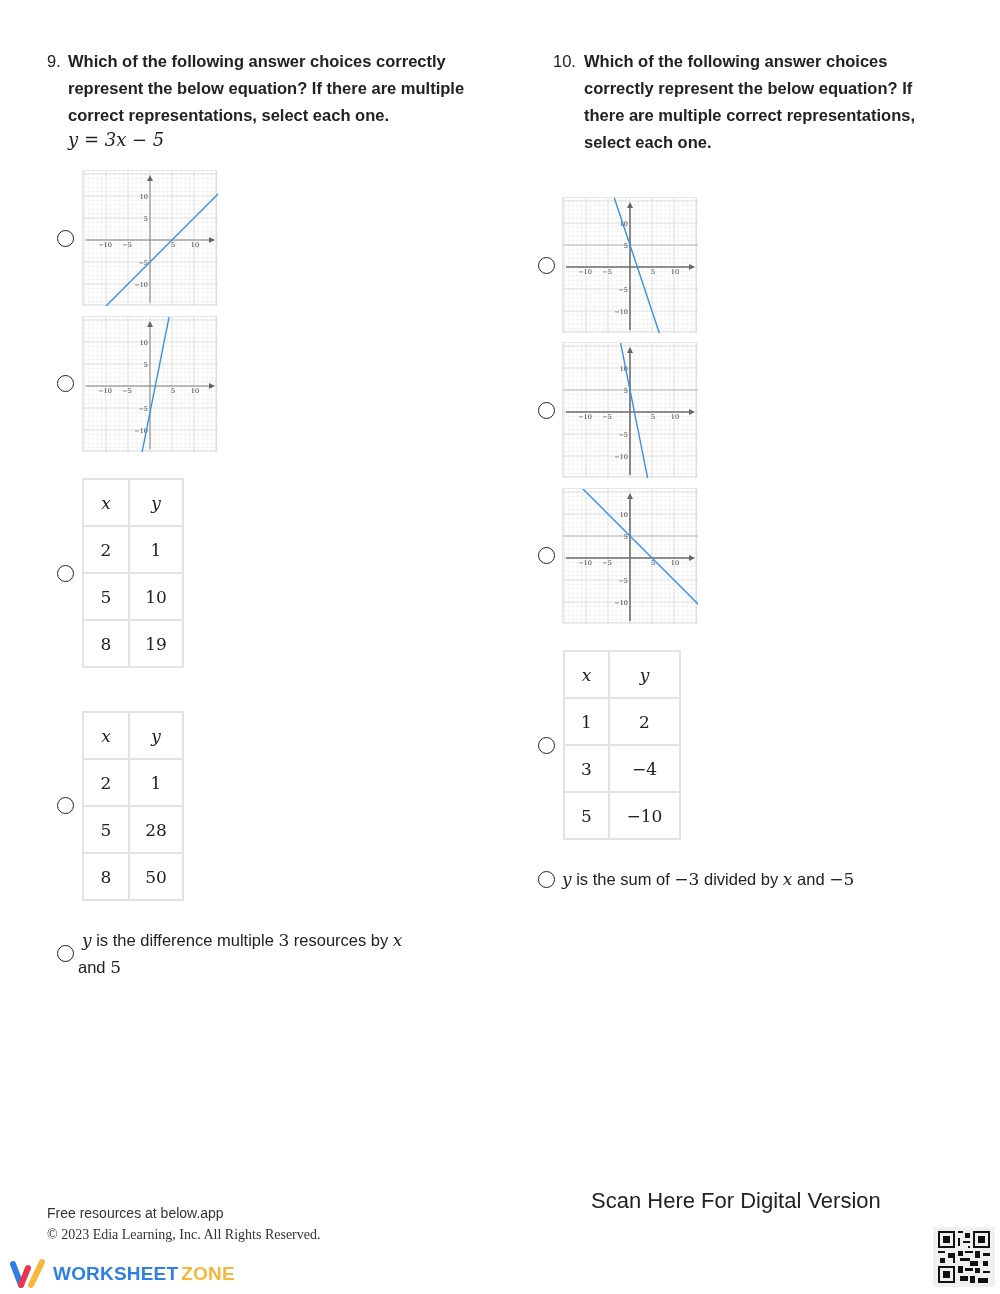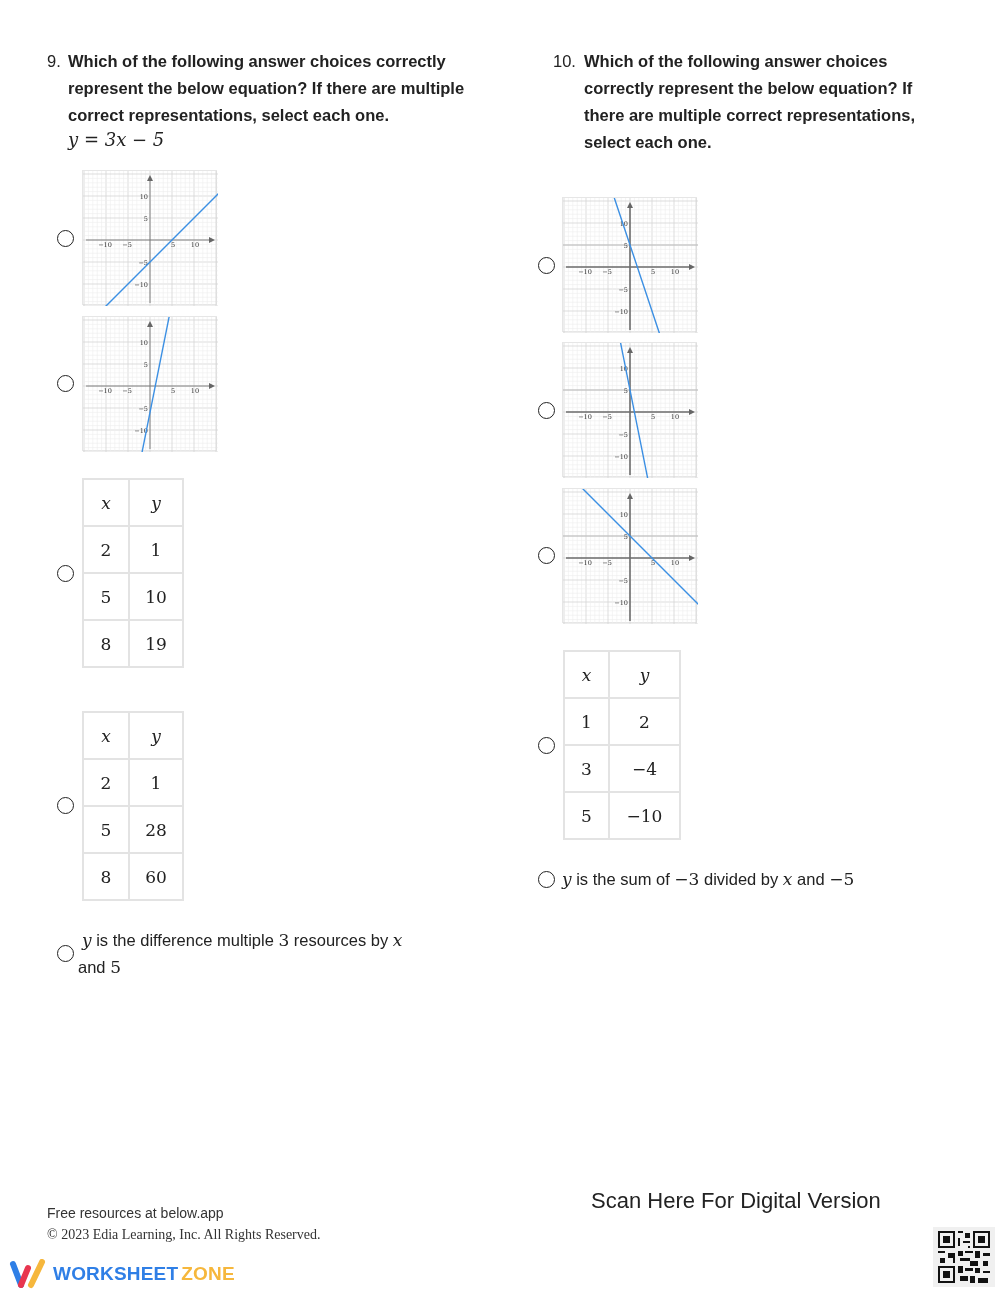--- a/index.html
+++ b/index.html
@@ -258,21 +258,21 @@
   <tr>
     <td class="c1">2</td>
     <td class="c2">1</td>
   </tr>
   <tr>
     <td class="c1">5</td>
     <td class="c2">28</td>
   </tr>
   <tr>
     <td class="c1">8</td>
-    <td class="c2">60</td>
+    <td class="c2">50</td>
   </tr>
 </tbody>
   </table>
 
 <div class="choice" style="left:57px; top:945px;">
   <span class="radio"></span>
 </div>
 <div class="text-choice" style="position:absolute; left:82px; top:927px; width:380px;">
   <span class="mi">y</span><span> is the difference multiple </span><span class="m">3</span><span> resources by </span><span class="mi">x</span><br><span style="margin-left:-4px"> and </span><span class="m">5</span>
 </div>

